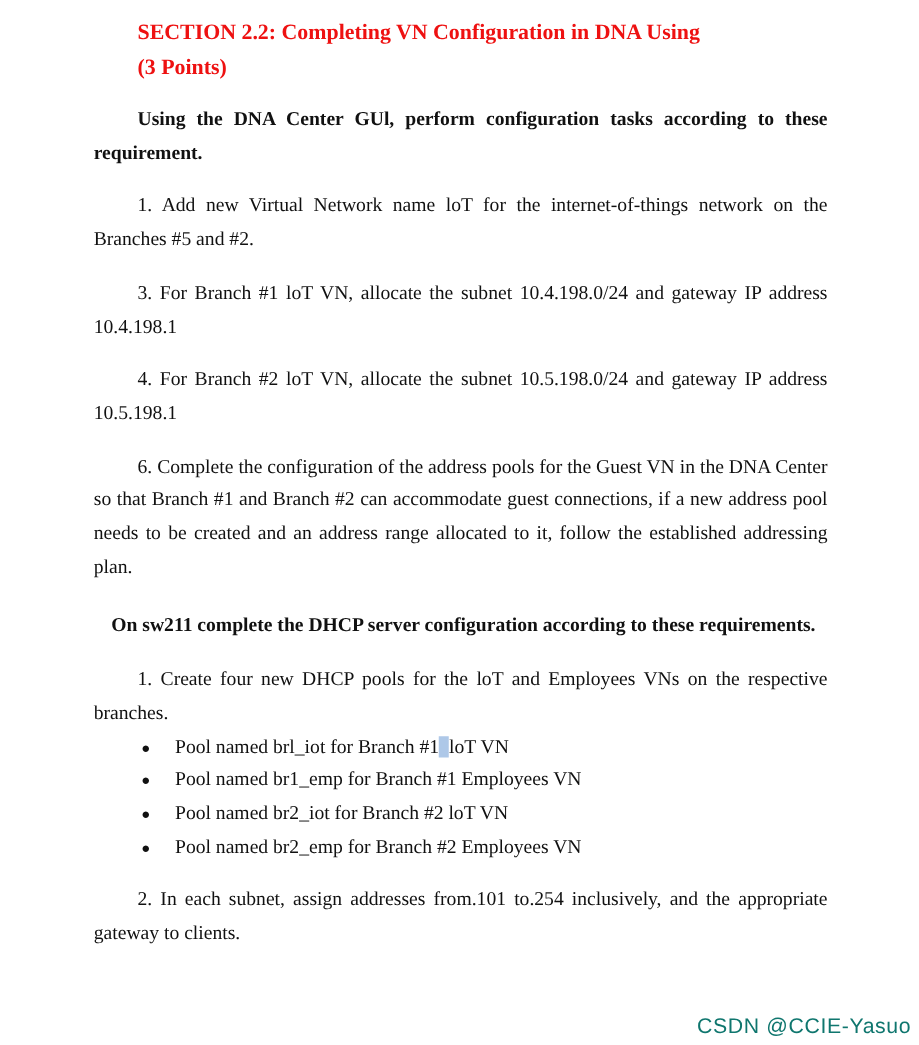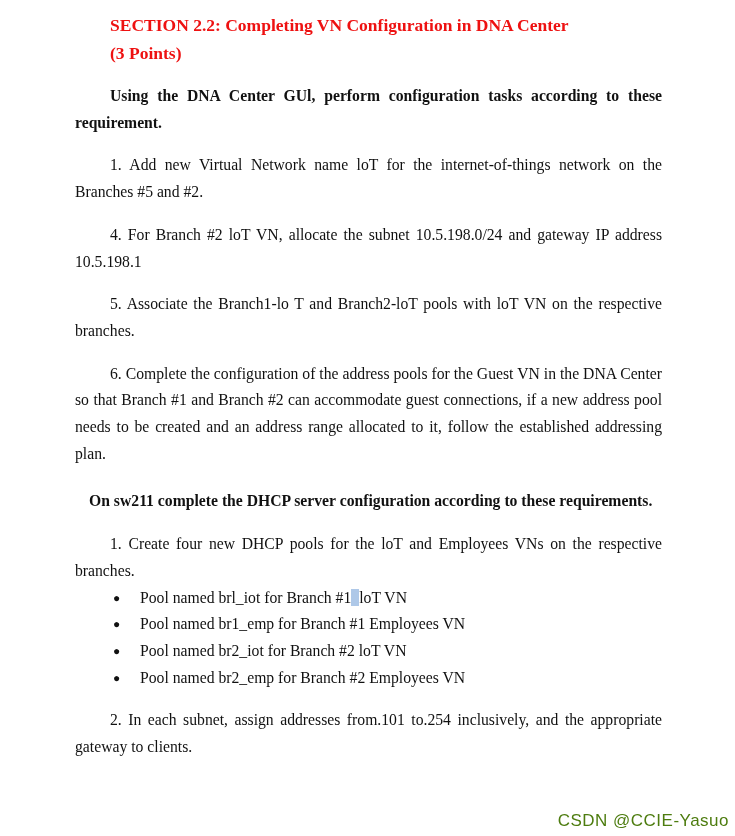--- a/index.html
+++ b/index.html
@@ -55,36 +55,36 @@
     background: #aec8e8;
     white-space: pre;
     padding: 0 2px;
   }
   .watermark {
     position: absolute;
     right: 6px;
     bottom: 5px;
     font-family: "Liberation Sans", "DejaVu Sans", sans-serif;
     font-size: 17px;
-    color: #4d7c0f;
+    color: #0f766e;
     letter-spacing: 0.5px;
   }
 </style>
 </head>
 <body>
 
 <div class="doc">
 
-  <h1 class="section-title"><span>SECTION 2.2: Completing VN Configuration in DNA Center</span><br><span>(3 Points)</span></h1>
+  <h1 class="section-title"><span>SECTION 2.2: Completing VN Configuration in DNA Using</span><br><span>(3 Points)</span></h1>
 
   <p class="indent bold">Using the DNA Center GUl, perform configuration tasks according to these requirement.</p>
 
   <p class="indent">1. Add new Virtual Network name loT for the internet-of-things network on the Branches #5 and #2.</p>
+  <p class="indent">3. For Branch #1 loT VN, allocate the subnet 10.4.198.0/24 and gateway IP address 10.4.198.1</p>
   <p class="indent">4. For Branch #2 loT VN, allocate the subnet 10.5.198.0/24 and gateway IP address 10.5.198.1</p>
-  <p class="indent">5. Associate the Branch1-lo T and Branch2-loT pools with loT VN on the respective branches.</p>
   <p class="indent">6. Complete the configuration of the address pools for the Guest VN in the DNA Center so that Branch #1 and Branch #2 can accommodate guest connections, if a new address pool needs to be created and an address range allocated to it, follow the established addressing plan.</p>
 
   <p class="bold dhcp-heading">On sw211 complete the DHCP server configuration according to these requirements.</p>
 
   <p class="indent">1. Create four new DHCP pools for the loT and Employees VNs on the respective branches.</p>
 
   <div>
     <div class="bullet-row"><span class="bullet-dot">●</span><span>Pool named brl_iot for Branch #1</span><span class="sel"> </span><span>loT VN</span></div>
     <div class="bullet-row"><span class="bullet-dot">●</span><span>Pool named br1_emp for Branch #1 Employees VN</span></div>
     <div class="bullet-row"><span class="bullet-dot">●</span><span>Pool named br2_iot for Branch #2 loT VN</span></div>

